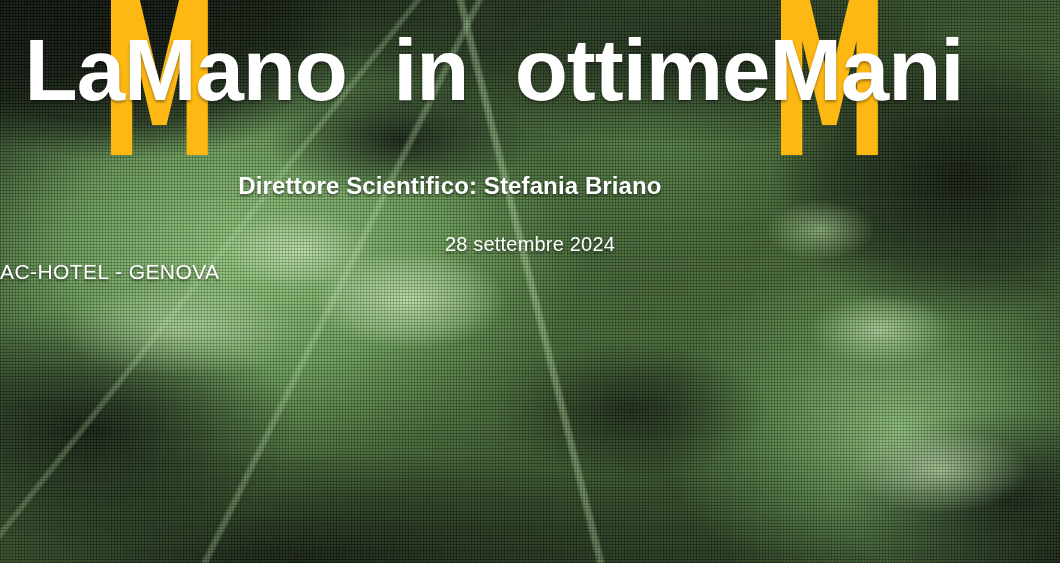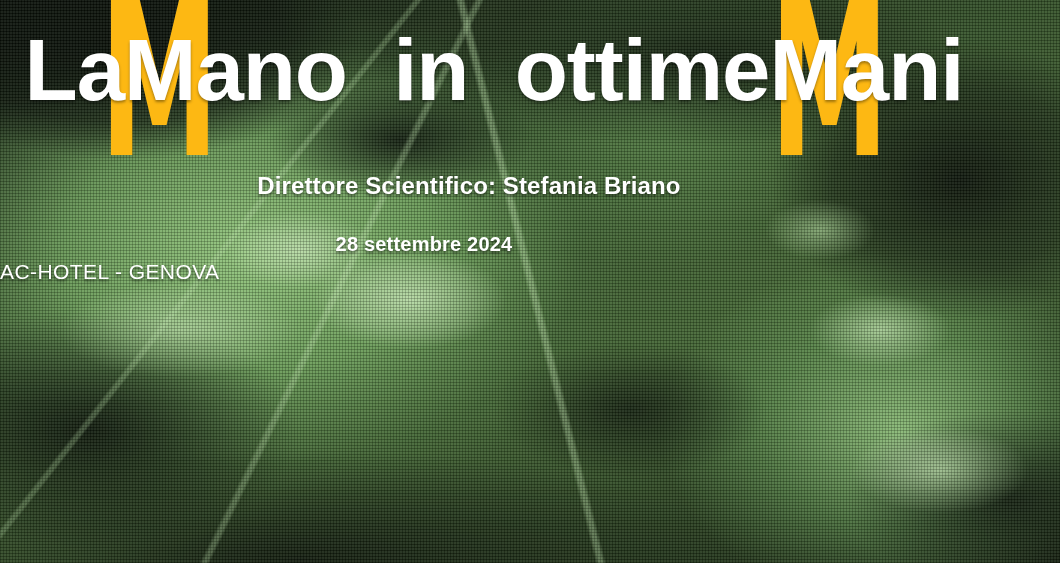--- a/index.html
+++ b/index.html
@@ -135,31 +135,30 @@
     position: absolute;
     left: 0;
     top: 172px;
     width: 900px;
     text-align: center;
     font-size: 24px;
     font-weight: 700;
     color: #ffffff;
     letter-spacing: 0.005em;
     text-shadow: 0 2px 3px rgba(0,0,0,0.5);
-    padding-left: 19px;
   }
 
   #date-line {
     position: absolute;
     left: 0;
     top: 233px;
-    width: 848px;
+    width: 1060px;
     text-align: center;
     font-size: 20px;
-    font-weight: 700;
+    font-weight: 400;
     color: #ffffff;
     letter-spacing: 0.01em;
     text-shadow: 0 2px 3px rgba(0,0,0,0.5);
   }
 
   #venue-line {
     position: absolute;
     left: 0;
     top: 260px;
     width: 1060px;

